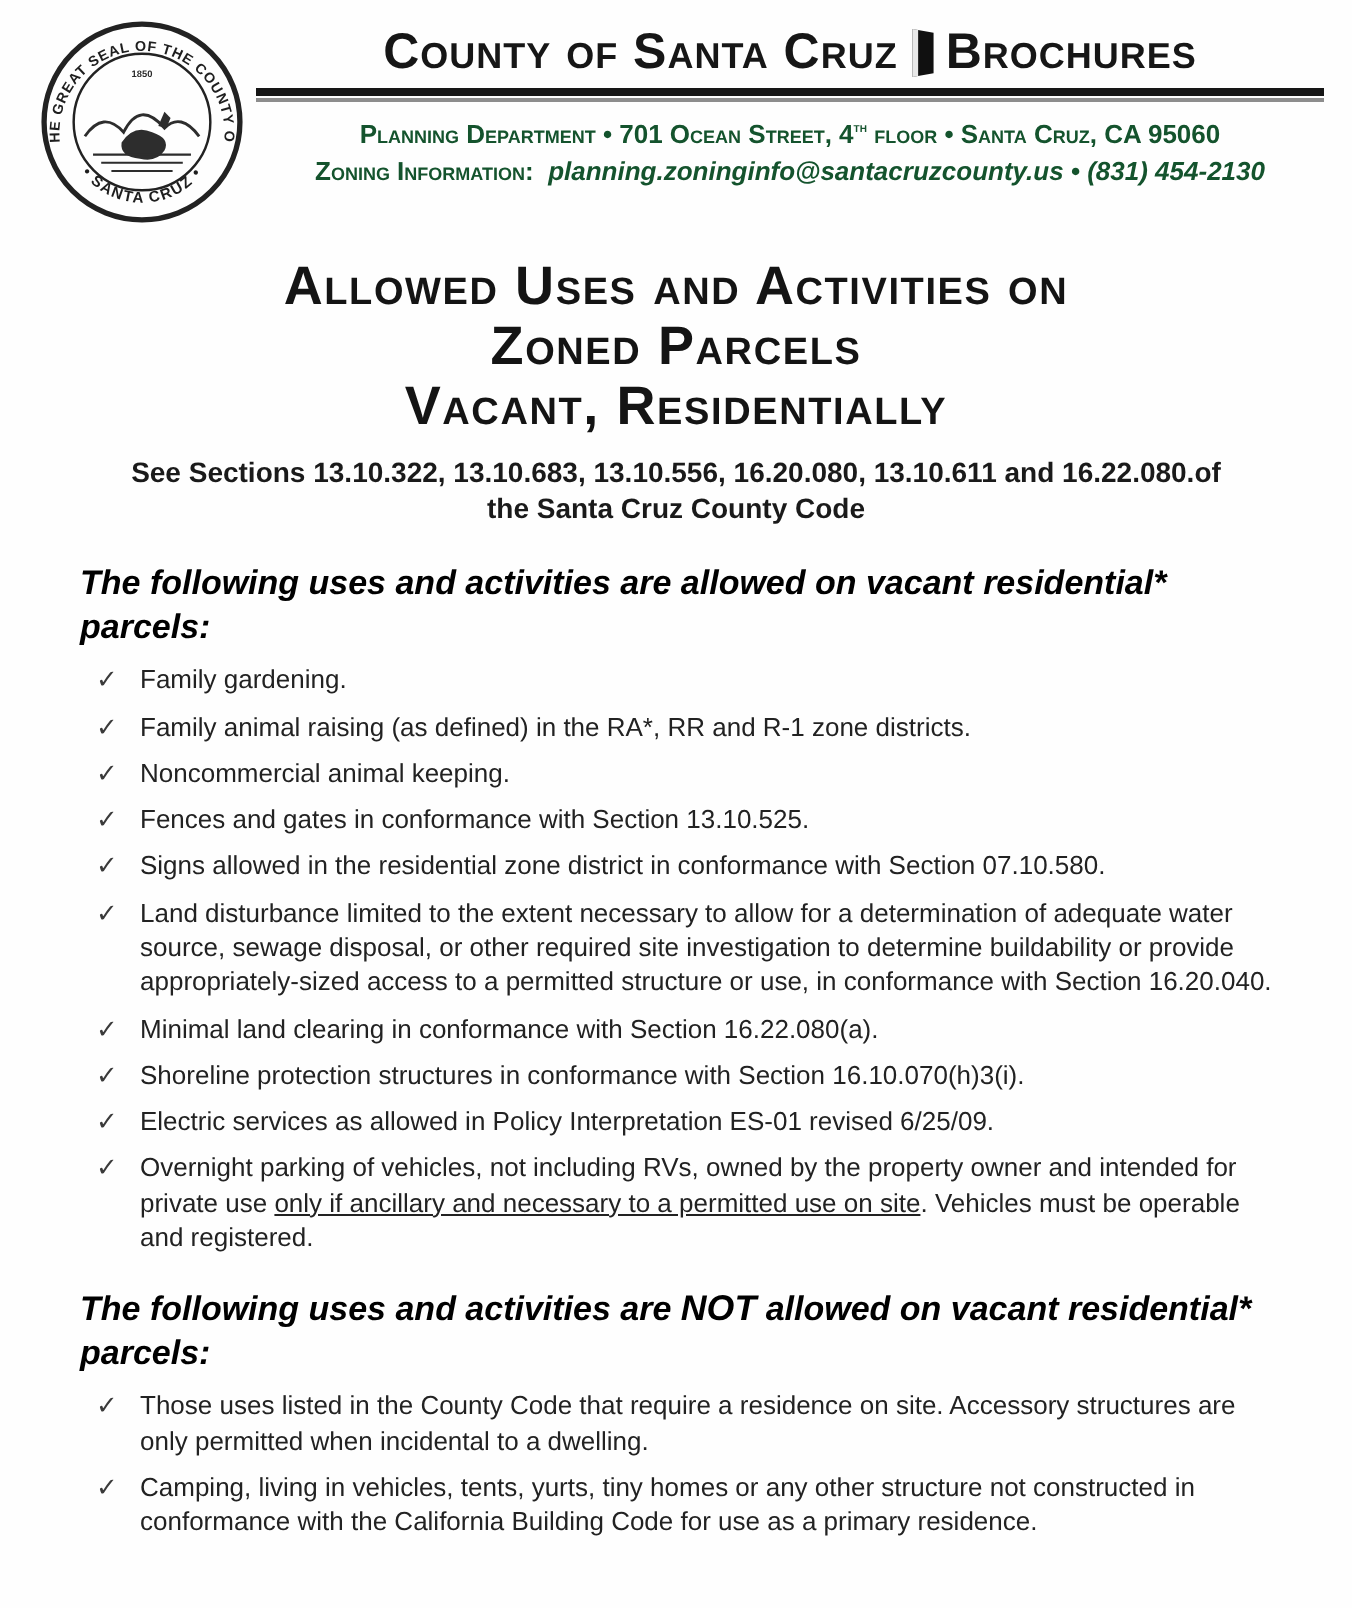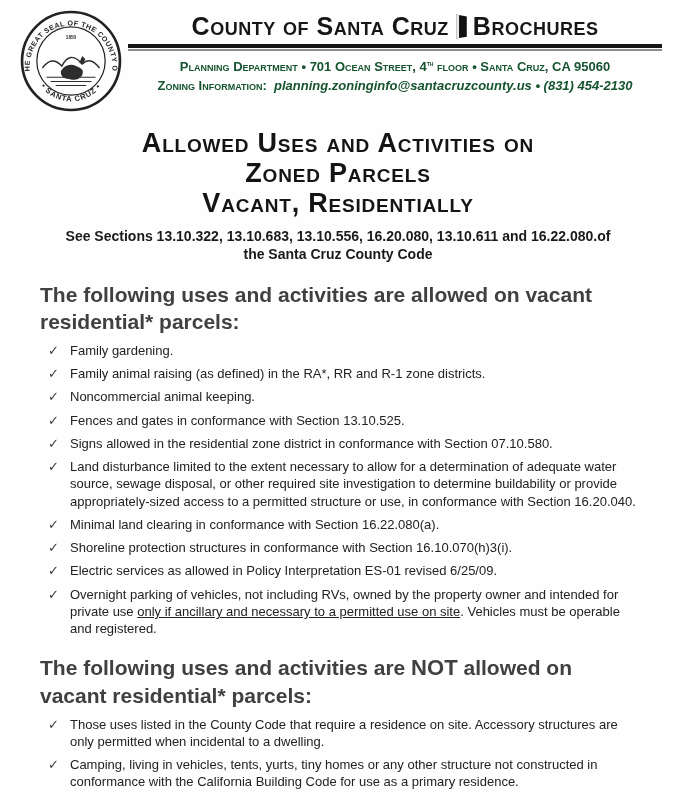--- a/index.html
+++ b/index.html
@@ -34,22 +34,22 @@
     font-weight:bold; font-variant:small-caps;
     font-size:27px; line-height:1.12; letter-spacing:.8px; color:#141414;
   }
   .subtitle {
     text-align:center; font-weight:bold; font-size:14px; line-height:1.3;
     margin:8px auto 0; max-width:552px; color:#1a1a1a;
   }
   
   .content { padding:0 36px 0 40px; }
   .section-heading {
-    font-weight:bold; font-size:21px; line-height:1.3;
-    margin-top:18px; max-width:600px; color:#404040;
+    font-weight:bold; font-size:17px; line-height:1.3;
+    margin-top:18px; max-width:600px; color:#000000;font-style:italic;
   }
   .section-heading.second { margin-top:16px; }
   .not-emph { font-size:1.05em; }
   .bullets { margin-top:6px; display:flex; flex-direction:column; gap:6px; }
   .bullet { display:flex; font-size:13px; line-height:1.33; color:#222; }
   .check { width:30px; padding-left:8px; flex:none; color:#3a3a3a; font-size:13px; }
   .btext { flex:1; }
   .ul { text-decoration:underline;text-align:right; }
   
   .footer {

